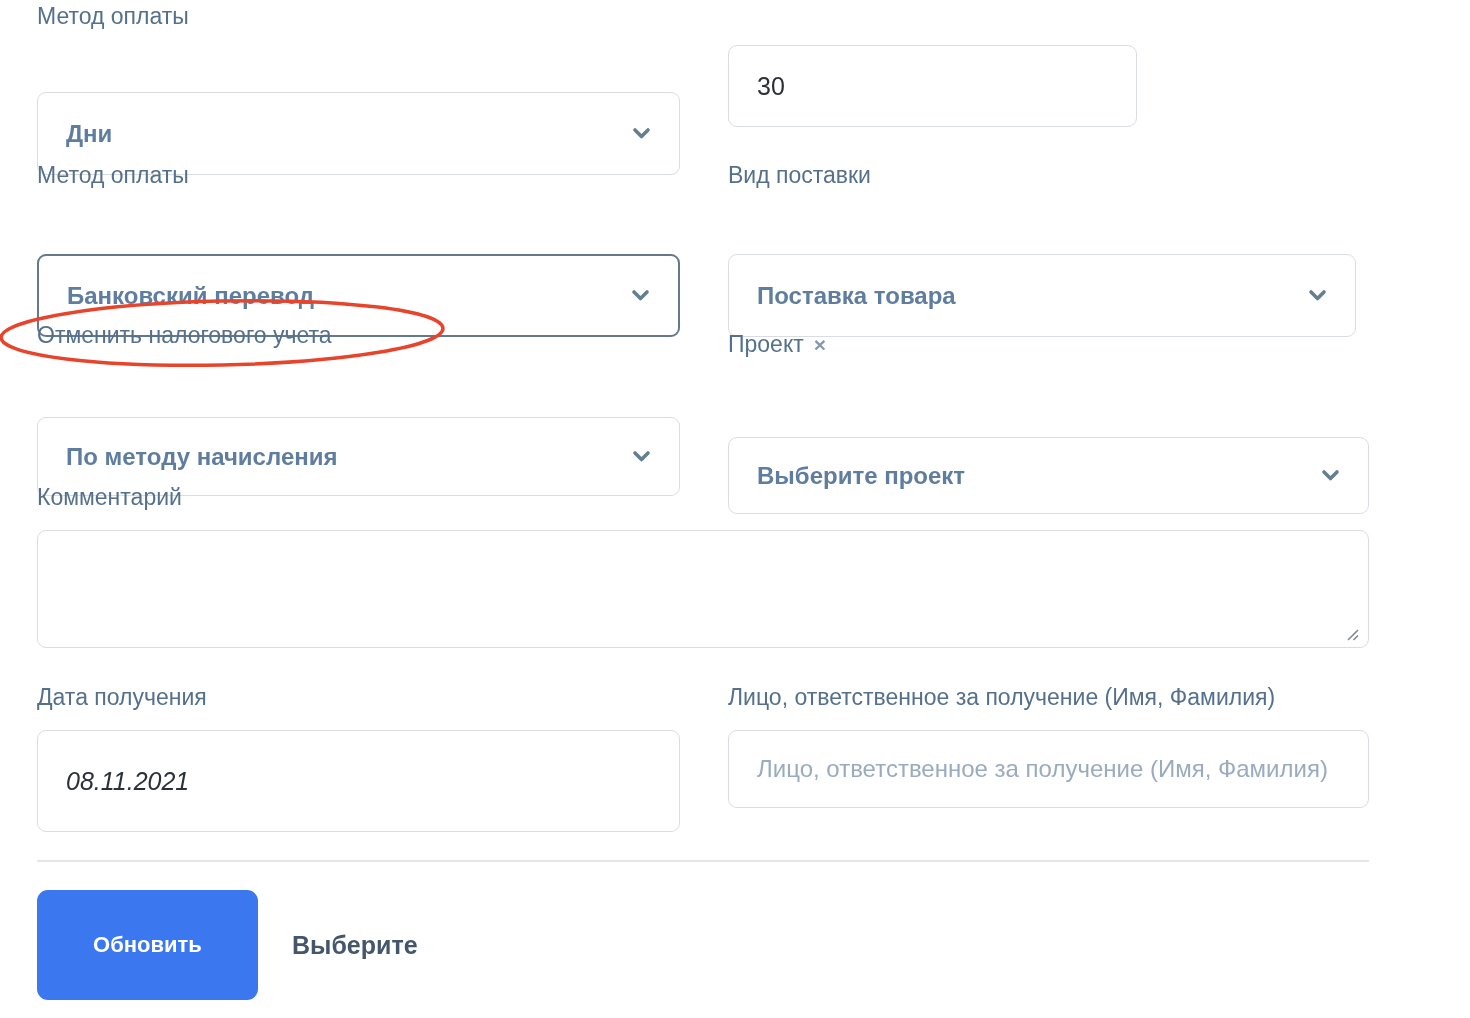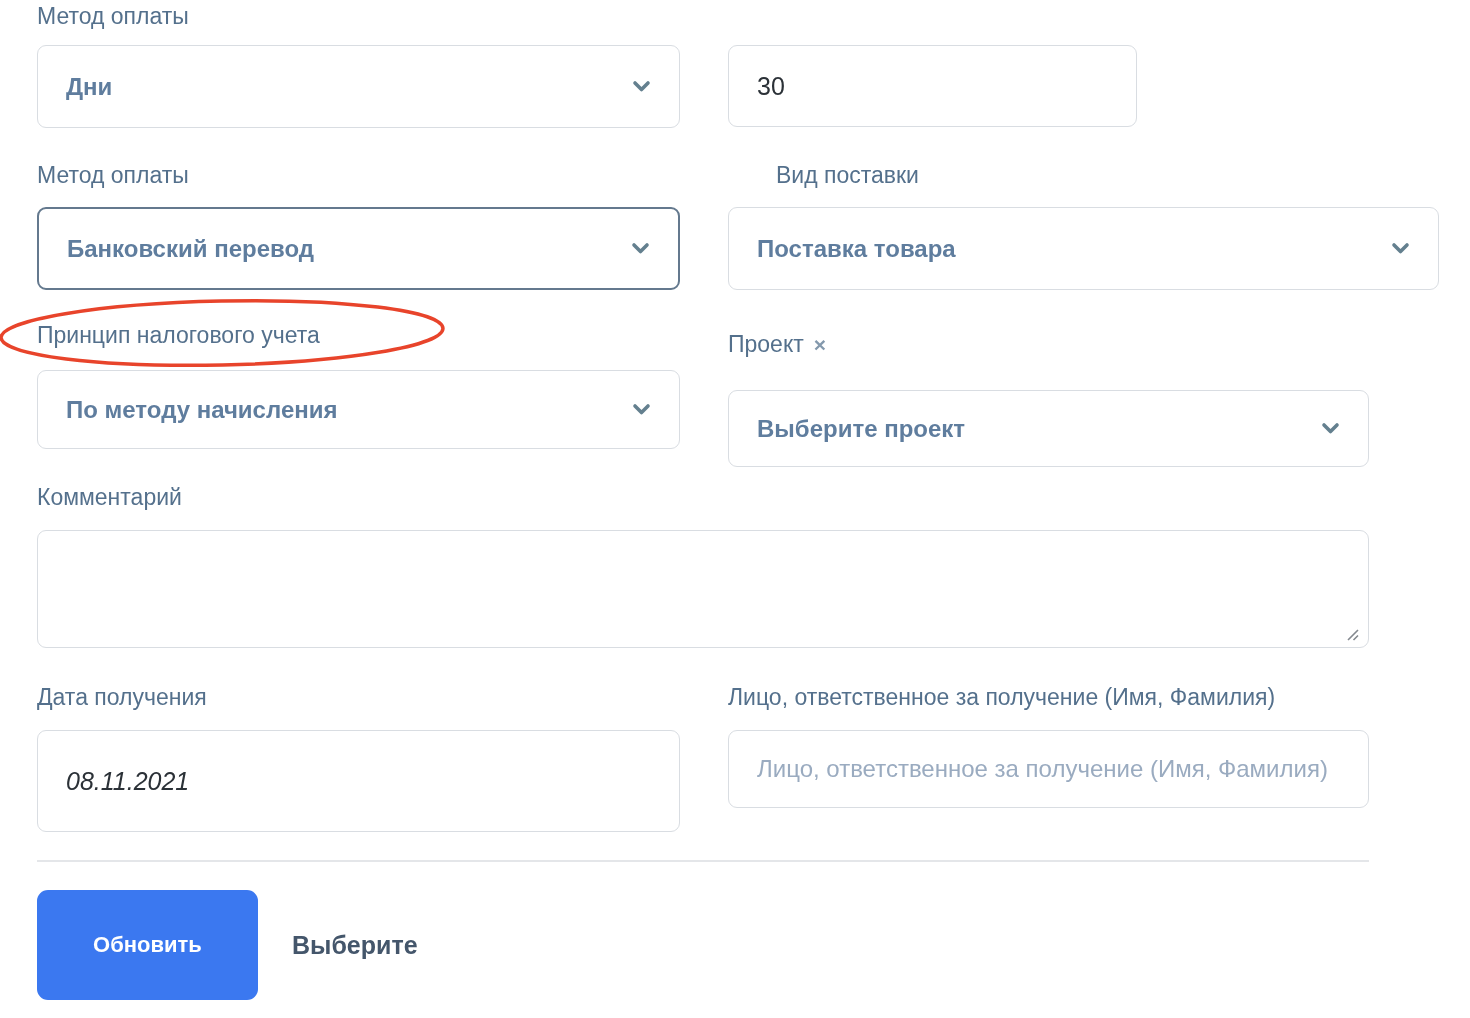--- a/index.html
+++ b/index.html
@@ -33,20 +33,21 @@
     white-space:nowrap;
   }
   .field{
     position:absolute;
     display:flex;
     align-items:center;
     padding:0 28px;
     background:#fff;
     border:1.5px solid var(--border);
     border-radius:9px;
+    margin-top:47px;
   }
   .field.focused{
     border:2px solid var(--border-focused);
     text-align:center;
   }
   .select-value{
     font-size:24px;
     font-weight:700;
     color:var(--value);
     white-space:nowrap;
@@ -149,40 +150,40 @@
       <svg width="19" height="13" viewBox="0 0 19 13">
           <path d="M3 3 L9.5 9.5 L16 3" fill="none" stroke="#64808f" stroke-width="3.6" stroke-linecap="round" stroke-linejoin="round"></path>
         </svg>
     </span>
   </div>
   <div style="position:absolute;left:728px;top:45px;width:409px;height:82px;">
     <input class="text-input" style="height: 82px;" type="text" value="30">
   </div>
 
   <div class="lbl" style="left:37px;top:161px;">Метод оплаты</div>
-  <div class="lbl" style="left:728px;top:161px;margin-left:48px;">Вид поставки</div>
+  <div class="lbl" style="left:728px;top:161px;">Вид поставки</div>
 
   <div class="field focused" style="left:37px;top:207px;width:643px;height:83px;">
     <span class="select-value">Банковский перевод</span>
     <span class="chevron">
       <svg width="19" height="13" viewBox="0 0 19 13">
           <path d="M3 3 L9.5 9.5 L16 3" fill="none" stroke="#64808f" stroke-width="3.6" stroke-linecap="round" stroke-linejoin="round"></path>
         </svg>
     </span>
   </div>
-  <div class="field" style="left:728px;top:207px;width:711px;height:83px;">
+  <div class="field" style="left:728px;top:207px;width:628px;height:83px;">
     <span class="select-value">Поставка товара</span>
     <span class="chevron">
       <svg width="19" height="13" viewBox="0 0 19 13">
           <path d="M3 3 L9.5 9.5 L16 3" fill="none" stroke="#64808f" stroke-width="3.6" stroke-linecap="round" stroke-linejoin="round"></path>
         </svg>
     </span>
   </div>
 
-  <div class="lbl" style="left:37px;top:321px;">Принцип налогового учета</div>
+  <div class="lbl" style="left:37px;top:321px;">Отменить налогового учета</div>
   <div class="lbl" style="left:728px;top:330px;">
     <span>Проект</span><span class="clear-x">×</span>
   </div>
 
   <div class="field" style="left:37px;top:370px;width:643px;height:79px;text-align:right;">
     <span class="select-value">По методу начисления</span>
     <span class="chevron">
       <svg width="19" height="13" viewBox="0 0 19 13">
           <path d="M3 3 L9.5 9.5 L16 3" fill="none" stroke="#64808f" stroke-width="3.6" stroke-linecap="round" stroke-linejoin="round"></path>
         </svg>

